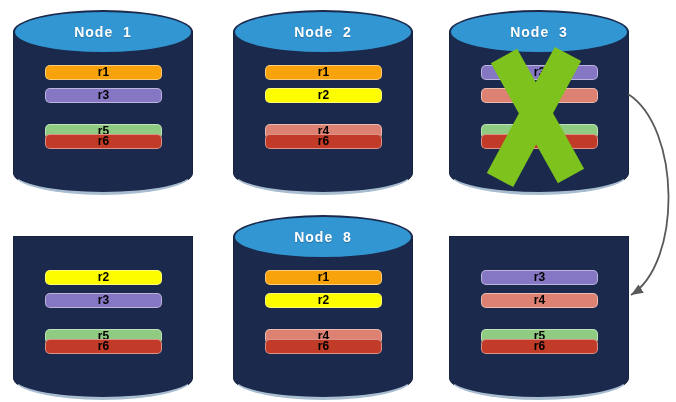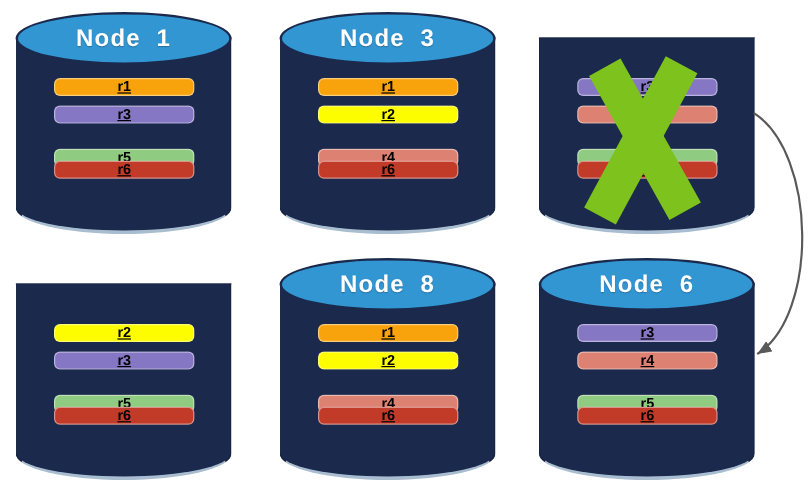--- a/index.html
+++ b/index.html
@@ -17,29 +17,28 @@
     border-bottom-right-radius:90px 22px;
   }
   .cyl-top{
     position:absolute;left:0;top:0;width:176px;height:40px;
     background:var(--cylinder-top,#3296D3);
     border:2px solid var(--cylinder-body,#1B2A4C);
     border-radius:50%;
     display:flex;align-items:center;justify-content:center;
   }
   .node-title{
-    color:#ffffff;font-size:20px;font-weight:bold;letter-spacing:1px;
+    color:#ffffff;font-size:14px;font-weight:bold;letter-spacing:1px;
     white-space:pre;text-shadow:0 1px 1px rgba(0,0,0,0.25);
   }
   .replica-bar{
     position:absolute;left:32px;width:115px;height:13px;
     border-radius:5px;border:1px solid rgba(255,255,255,0.45);
     color:#000000;font-size:12px;font-weight:bold;line-height:13px;text-align:center;
     background:#999999;
-    text-decoration:underline;
   }
   .pos1{top:55px}.pos2{top:78px}.pos3{top:114px}.pos4{top:124px}
   .overlay{position:absolute;left:0;top:0;width:676px;height:402px;pointer-events:none;}
 </style>
 </head>
 <body>
 
 <div class="canvas">
 
   <div class="node" style="left:13px;top:10px">
@@ -49,30 +48,33 @@
     </div>
     <div class="replica-bar pos1" style="background: rgb(248, 163, 11);">r1</div>
     <div class="replica-bar pos2" style="background: rgb(133, 119, 195);">r3</div>
     <div class="replica-bar pos3" style="background: rgb(143, 203, 128);">r5</div>
     <div class="replica-bar pos4" style="background: rgb(194, 58, 40);">r6</div>
   </div>
 
   <div class="node" style="left:233px;top:10px">
     <div class="cyl-body"></div>
     <div class="cyl-top">
-      <span class="node-title">Node  3</span>
+      <span class="node-title">Node  2</span>
     </div>
     <div class="replica-bar pos1" style="background: rgb(248, 163, 11);">r1</div>
     <div class="replica-bar pos2" style="background: rgb(253, 253, 0);">r2</div>
     <div class="replica-bar pos3" style="background: rgb(221, 129, 114);">r4</div>
     <div class="replica-bar pos4" style="background: rgb(194, 58, 40);">r6</div>
   </div>
 
   <div class="node" style="left:449px;top:10px">
     <div class="cyl-body"></div>
+    <div class="cyl-top">
+      <span class="node-title">Node  3</span>
+    </div>
     <div class="replica-bar pos1" style="background: rgb(133, 119, 195);">r3</div>
     <div class="replica-bar pos2" style="background: rgb(221, 129, 114);">r4</div>
     <div class="replica-bar pos3" style="background: rgb(143, 203, 128);">r5</div>
     <div class="replica-bar pos4" style="background: rgb(194, 58, 40);">r6</div>
   </div>
 
   <div class="node" style="left:13px;top:215px">
     <div class="cyl-body"></div>
     <div class="replica-bar pos1" style="background: rgb(253, 253, 0);">r2</div>
     <div class="replica-bar pos2" style="background: rgb(133, 119, 195);">r3</div>
@@ -86,23 +88,20 @@
       <span class="node-title">Node  8</span>
     </div>
     <div class="replica-bar pos1" style="background: rgb(248, 163, 11);">r1</div>
     <div class="replica-bar pos2" style="background: rgb(253, 253, 0);">r2</div>
     <div class="replica-bar pos3" style="background: rgb(221, 129, 114);">r4</div>
     <div class="replica-bar pos4" style="background: rgb(194, 58, 40);">r6</div>
   </div>
 
   <div class="node" style="left:449px;top:215px">
     <div class="cyl-body"></div>
-    <div class="cyl-top">
-      <span class="node-title">Node  6</span>
-    </div>
     <div class="replica-bar pos1" style="background: rgb(133, 119, 195);">r3</div>
     <div class="replica-bar pos2" style="background: rgb(221, 129, 114);">r4</div>
     <div class="replica-bar pos3" style="background: rgb(143, 203, 128);">r5</div>
     <div class="replica-bar pos4" style="background: rgb(194, 58, 40);">r6</div>
   </div>
 
   <svg class="overlay" viewBox="0 0 676 402" xmlns="http://www.w3.org/2000/svg">
     <defs>
       <marker id="arrowhead" markerUnits="userSpaceOnUse" markerWidth="14" markerHeight="12" refX="12" refY="5" orient="auto">
         <path d="M0,0 L12,5 L0,10 Z" style="fill:var(--arrow,#595959)"></path>

